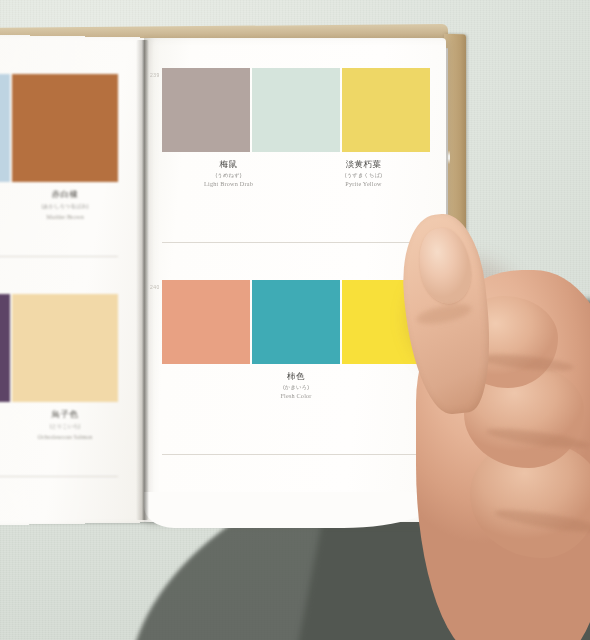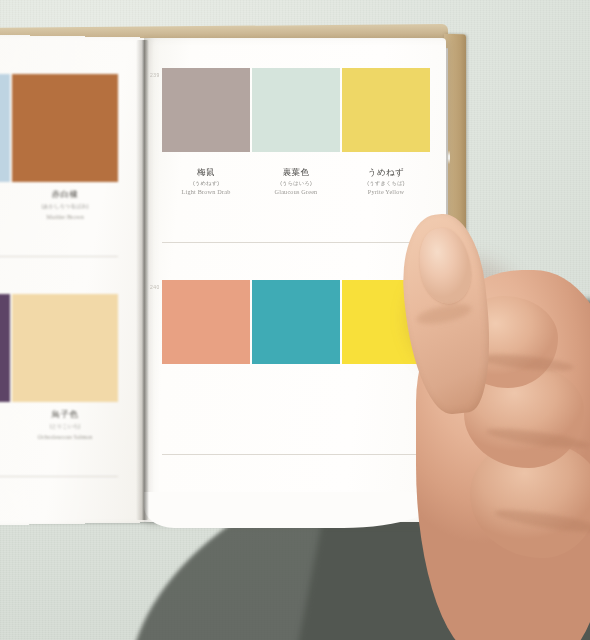--- a/index.html
+++ b/index.html
@@ -117,21 +117,20 @@
 
   
   .row{position:absolute;left:18px;width:268px;}
   .swatches{display:flex;gap:2px;height:0;}
   .swatch{flex:1 1 0;}
   .labels{display:flex;gap:2px;margin-top:7px;}
   .label-cell{flex:1 1 0;text-align:center;}
   .name-jp{
     font-size:8.5px;color:#4c4b48;letter-spacing:.4px;line-height:1.25;
     filter:blur(.22px);
-    margin-top:8px;
   }
   .name-kana{
     font-size:5.3px;color:#8d8c88;letter-spacing:.15px;margin-top:2px;line-height:1.2;
     filter:blur(.3px);
   }
   .name-en{
     font-size:6.2px;color:#9a9894;letter-spacing:.2px;margin-top:2.5px;
     font-family:"Liberation Serif", serif;line-height:1.2;
     filter:blur(.35px);
   }
@@ -301,41 +300,41 @@
           <div class="swatch" style="background: rgb(213, 228, 220);"></div>
           <div class="swatch" style="background: rgb(238, 215, 102);"></div>
         </div>
       <div class="labels" id="lb0">
           <div class="label-cell">
             <div class="name-jp">梅鼠</div>
             <div class="name-kana">(うめねず)</div>
             <div class="name-en">Light Brown Drab</div>
           </div>
           <div class="label-cell">
-            <div class="name-jp">裏葉色</div>
-            <div class="name-kana">(うらはいろ)</div>
-            <div class="name-en">Glaucous Green</div>
-          </div>
-          <div class="label-cell">
-            <div class="name-jp">うめねず</div>
+            <div class="name-jp">淡黄朽葉</div>
             <div class="name-kana">(うすきくちば)</div>
             <div class="name-en">Pyrite Yellow</div>
           </div>
         </div>
     </div>
     <div class="rule" style="top:204px;"></div>
 
     <div class="row-num" id="rnum1" style="left:6px;top:246px;">240</div>
     <div class="row" id="row1" style="top:242px;">
       <div class="swatches" id="sw1" style="height:84px;">
           <div class="swatch" style="background: rgb(232, 161, 131);"></div>
           <div class="swatch" style="background: rgb(63, 171, 181);"></div>
           <div class="swatch" style="background: rgb(248, 224, 58);"></div>
         </div>
       <div class="labels" id="lb1">
+          <div class="label-cell">
+            <div class="name-jp">柿色</div>
+            <div class="name-kana">(かきいろ)</div>
+            <div class="name-en">Flesh Color</div>
+          </div>
         </div>
     </div>
     <div class="rule" style="top:416px;"></div>
 
     <div id="page-number">147</div>
   </div>
 </div>
 
 <div id="hand">
   <div id="handshadow"></div>

